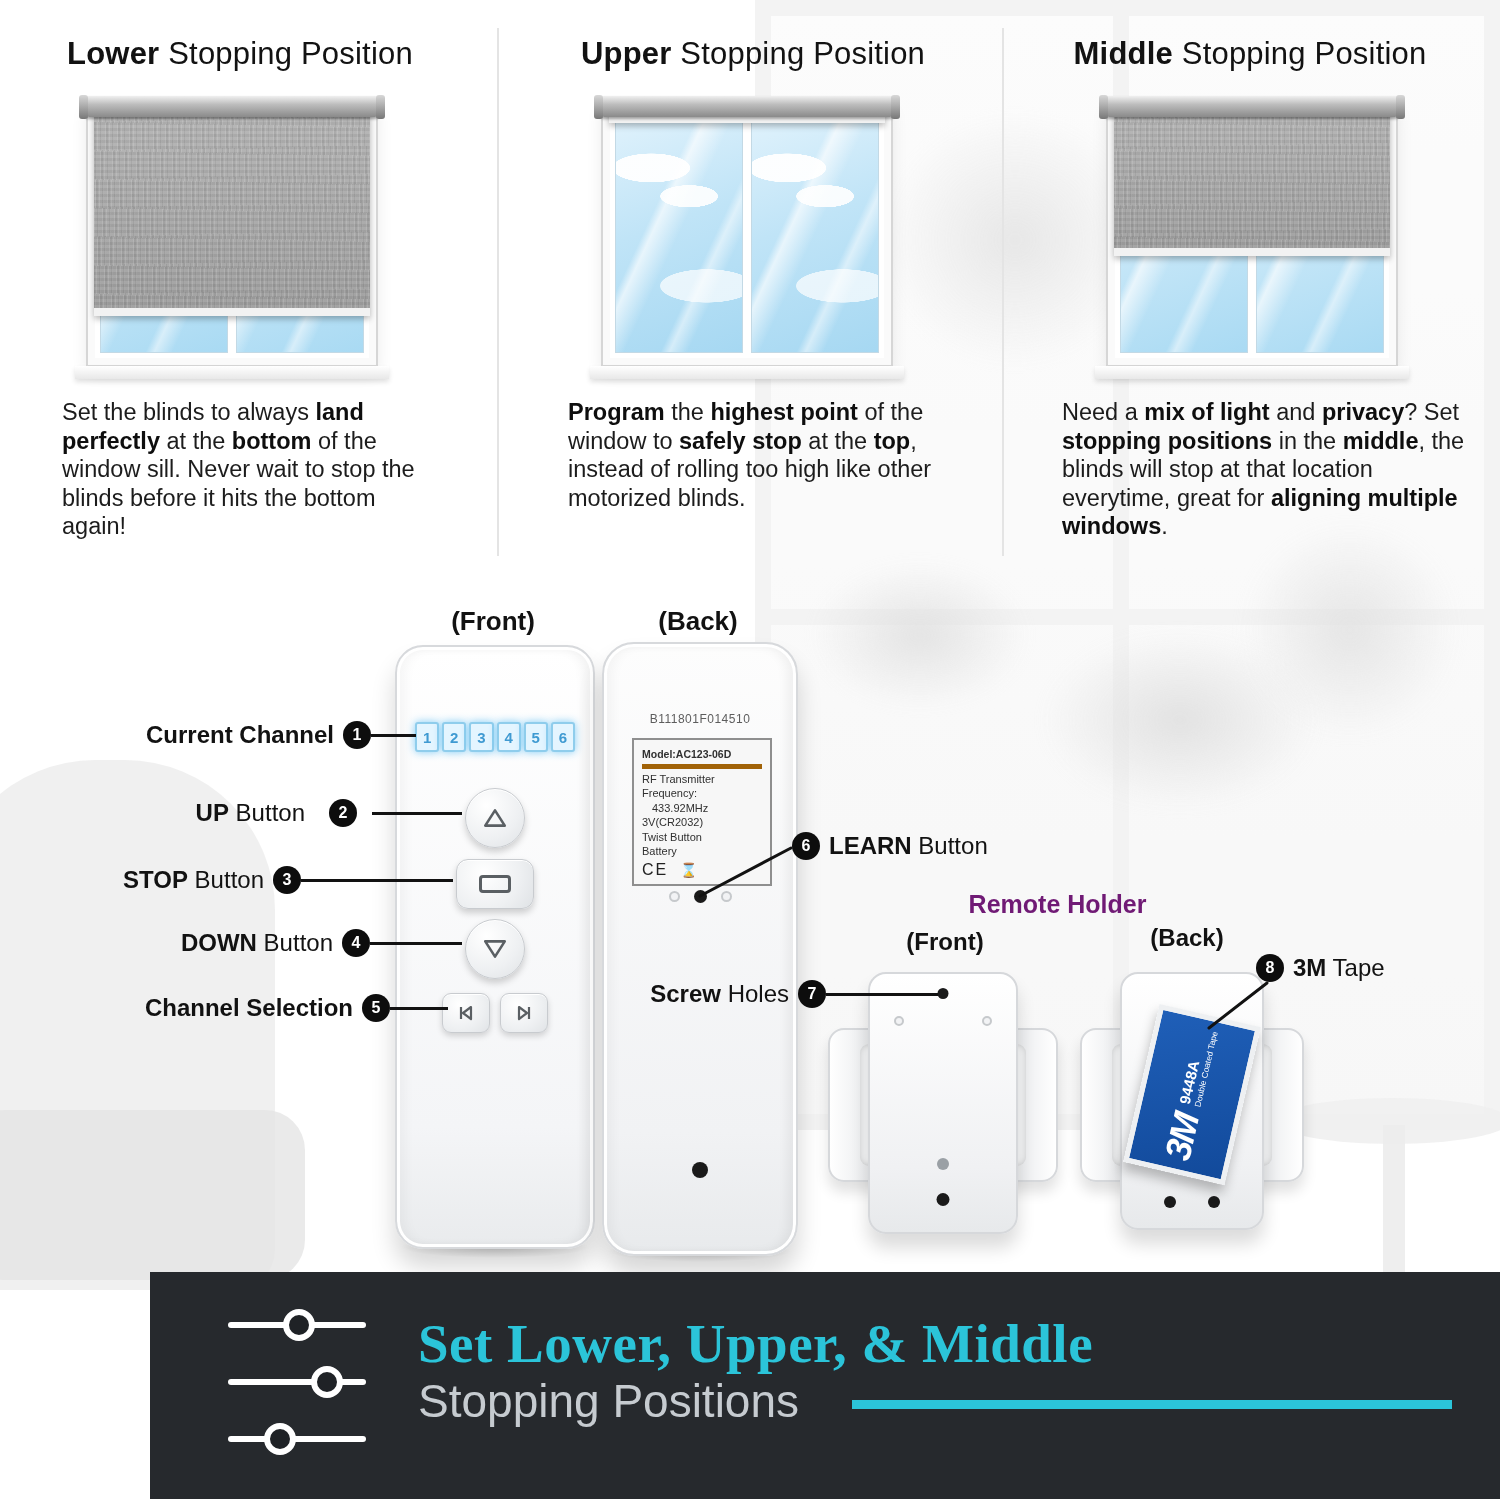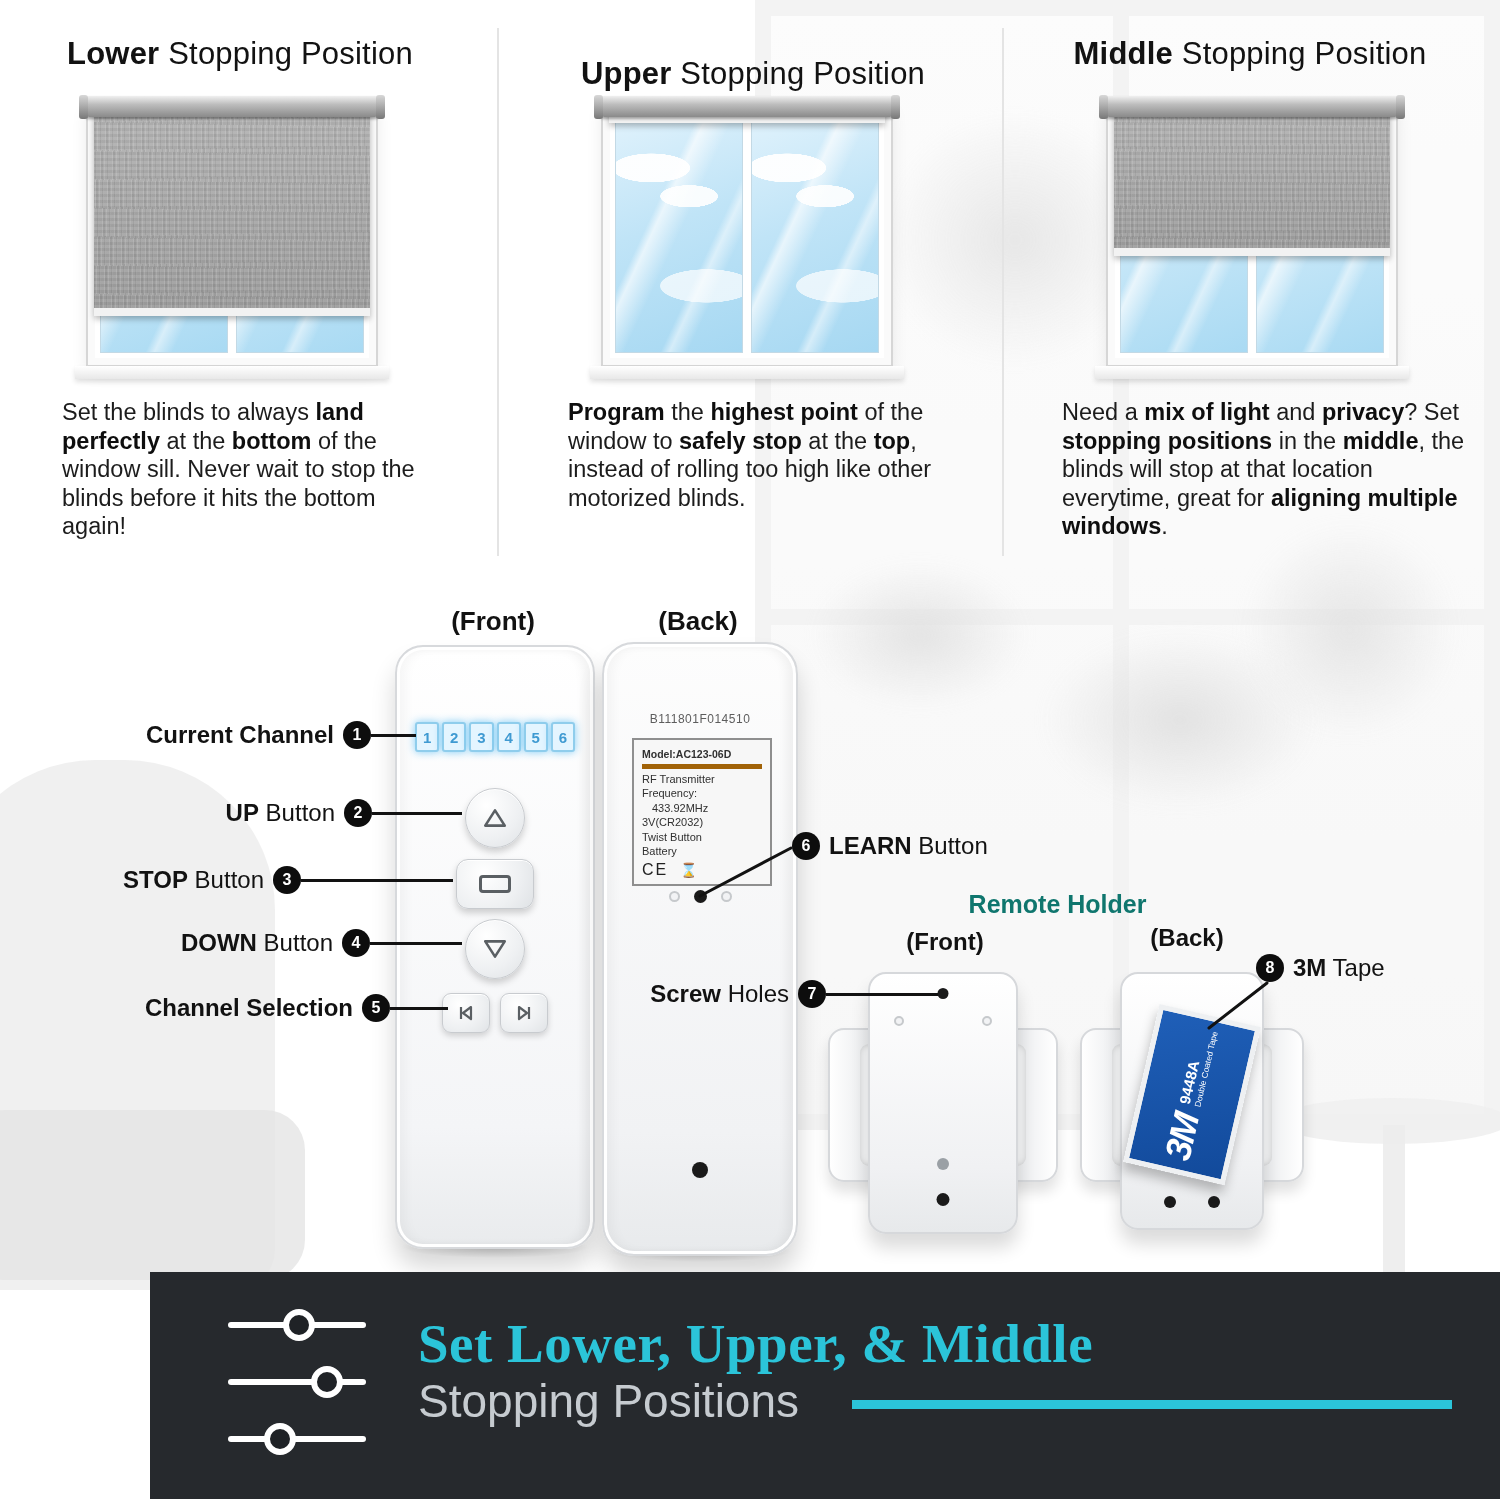--- a/index.html
+++ b/index.html
@@ -139,21 +139,21 @@
   .co-label { font-size:24px; color:#121212; margin-right:9px; }
   .co-label b { font-weight:bold; }
   .co-num {
     width:28px; height:28px; border-radius:50%; background:#0d0d0d; color:#fff;
     font-weight:bold; font-size:16px; display:flex; align-items:center; justify-content:center; flex:0 0 auto;
   }
   .co-line { height:3px; background:#121212; align-self:center; }
   .callout .co-num + .co-label { margin-right:0; margin-left:9px; }
 
   
-  .holder-title { position:absolute; z-index:3; text-align:center; font-weight:bold; font-size:25px; color:#0f766e; }
+  .holder-title { position:absolute; z-index:3; text-align:center; font-weight:bold; font-size:25px; color:#701a75; }
   .holder { position:absolute; z-index:2; }
   .holder-plate {
     position:absolute; left:38px; right:38px; top:0; bottom:0; border-radius:18px;
     background:linear-gradient(180deg,#ffffff 0%,#f0f1f3 75%,#e7e9eb 100%);
     border:2px solid #d6d8db; box-shadow:0 14px 18px rgba(0,0,0,.14), inset 0 2px 0 #fff;
   }
   .holder-wing {
     position:absolute; top:56px; width:54px; height:150px; border-radius:16px;
     border:2px solid #d6d8db; box-shadow:0 10px 14px rgba(0,0,0,.12);
   }
@@ -231,21 +231,21 @@
       <div class="pane"></div>
     </div>
     <div class="sill"></div>
     <div class="blind">
       <div class="fabric" style="height:200px;"></div>
       <div class="roller"></div>
     </div>
   </div>
   <p class="col-text" style="left:62px; top:398px; width:362px;"><span>Set the blinds to always </span><span class="seg-b">land perfectly</span><span> at the </span><span class="seg-b">bottom</span><span> of the window sill. Never wait to stop the blinds before it hits the bottom again!</span></p>
 
-  <div class="col-heading" style="left:538px; width:430px;margin-top:20px;">
+  <div class="col-heading" style="left:538px; width:430px;">
     <span class="hb">Upper</span><span class="hr"> Stopping Position</span>
   </div>
   <div class="win" style="left:603px; top:103px; width:288px; height:262px;">
     <div class="win-frame">
       <div class="pane clouds"></div>
       <div class="pane clouds"></div>
     </div>
     <div class="sill"></div>
     <div class="blind">
       <div class="fabric" style="height:7px;"></div>
@@ -334,21 +334,21 @@
       <span class="ring"></span>
     </div>
     <span class="dot-black back-bottom-dot"></span>
   </div>
 
   <div class="callout" style="top:721px; right:1084px;">
     <span class="co-label"><b>Current Channel</b><span></span></span>
     <span class="co-num">1</span>
     <span class="co-line" style="width:45px;"></span>
   </div>
-  <div class="callout" style="top:799px; right:1038px;">
+  <div class="callout" style="top:799px; right:1038px;gap:15px;">
     <span class="co-label"><b>UP</b><span> Button</span></span>
     <span class="co-num">2</span>
     <span class="co-line" style="width:90px;"></span>
   </div>
   <div class="callout" style="top:866px; right:1047px;">
     <span class="co-label"><b>STOP</b><span> Button</span></span>
     <span class="co-num">3</span>
     <span class="co-line" style="width:152px;"></span>
   </div>
   <div class="callout" style="top:929px; right:1038px;">

